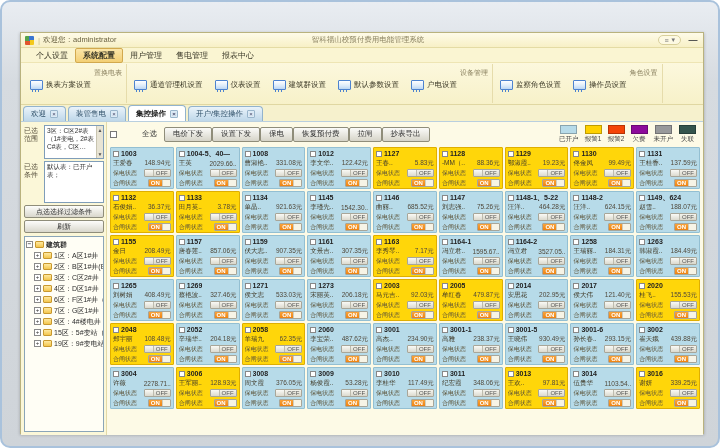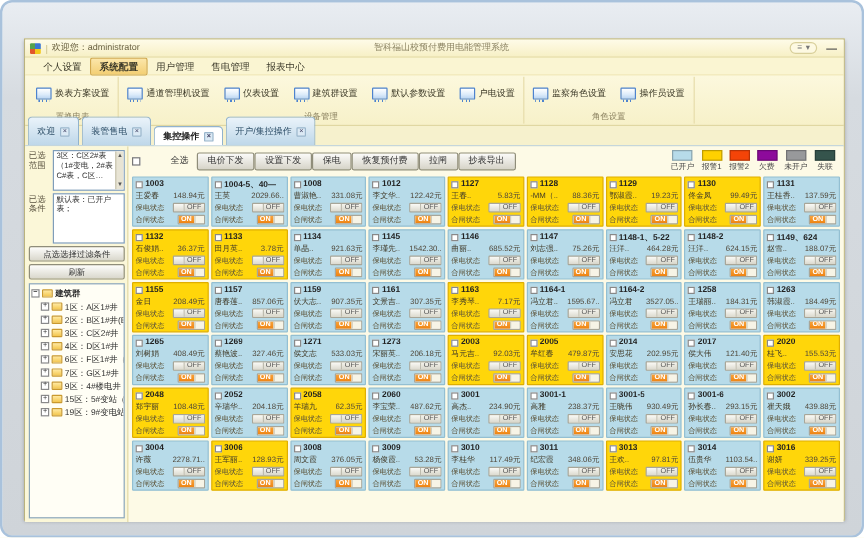--- a/index.html
+++ b/index.html
@@ -24,34 +24,34 @@
 
   
   .menubar { height:15px; display:flex; align-items:center; gap:0; padding:0 8px;
     background:#faf5d2; border-bottom:1px solid #eee5b4; }
   .menu-item { font-size:8px; color:#3c3a2a; padding:1px 7px; border-radius:2px; cursor:default; }
   .menu-item.active { background:linear-gradient(180deg,#fbe6a9,#f3cf74); border:1px solid #d2a94e; font-weight:bold; }
 
   
   .ribbon { height:42px; background:linear-gradient(180deg,#fcf8dd,#f7f1c9); border-bottom:1px solid #e0d7a2;
     display:flex; align-items:stretch; padding:1px 2px; }
-  .rgroup { display:flex; flex-direction:column; border-right:1px solid #e6dcab; padding:2px 4px 0 4px; }
+  .rgroup { display:flex; flex-direction:row; border-right:1px solid #e6dcab; padding:2px 4px 0 4px; }
   .rbtns { display:flex; flex:1; align-items:center; gap:6px; }
   .rbtn { display:flex; align-items:center; gap:3px; padding:2px 3px; border-radius:2px; cursor:default; }
   .ric { width:13px; height:10px; border:1px solid #4d83cf; border-radius:1px;
     background:linear-gradient(180deg,#ffffff 0%,#dcebfa 60%,#bcd6f2 100%); position:relative; }
   .ric::after { content:""; position:absolute; left:1px; right:1px; bottom:-3px; height:2px;
     background:repeating-linear-gradient(90deg,#4d83cf 0 1px,transparent 1px 3px); }
   .rbtn-label { font-size:7.5px; color:#3b3826; white-space:nowrap; }
   .rgroup-label { text-align:center; font-size:7px; color:#8b8260; padding:2px 0 1px; }
 
   
   .tabbar { height:17px; display:flex; align-items:flex-end; padding:0 2px; gap:2px;
     background:#f6f1cd; border-bottom:1px solid #b9cfdf; }
-  .doc-tab { display:flex; align-items:center; gap:4px; height:24px; padding:0 7px;
+  .doc-tab { display:flex; align-items:center; gap:4px; height:15px; padding:0 7px;
     border:1px solid #92b3cd; border-bottom:none; border-radius:4px 4px 0 0;
     background:linear-gradient(180deg,#eaf3fa,#bed7e9); font-size:7.5px; color:#2e4f68; cursor:default; }
   .doc-tab.active { background:#ffffff; font-weight:bold; color:#1c1c1c; height:16px; }
   .tab-close { width:8px; height:8px; line-height:7px; text-align:center; font-size:6px; color:#446;
     border:1px solid #9ab6cc; border-radius:1px; background:#dceaf5; }
 
   
   .content { display:flex; height:calc(402px - 15px - 15px - 42px - 17px); background:#fdfae6; }
 
   

